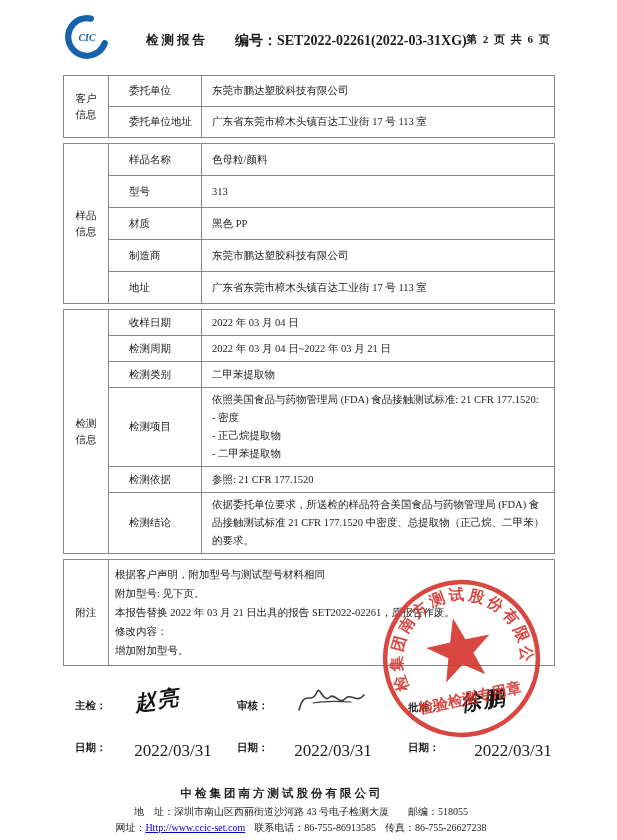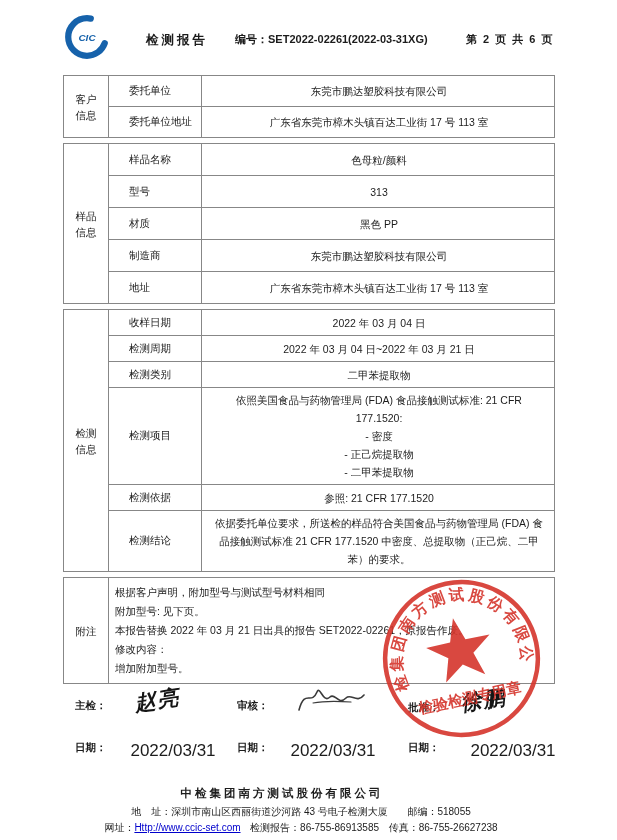--- a/index.html
+++ b/index.html
@@ -1,35 +1,35 @@
 <!DOCTYPE html>
 <html><head>
 <meta charset="utf-8">
 <style>
   html,body { margin:0; padding:0; background:#ffffff; }
   .page {
     position:relative; width:564px; height:840px; background:#ffffff;
-    font-family:Liberation Sans, sans-serif;
+    font-family:Liberation Serif, serif;
     color:#1c1c1c; font-size:10.5px; overflow:hidden;
   }
 
   
   .logo { position:absolute; left:63px; top:13px; width:48px; height:48px; }
   .doc-title { position:absolute; left:146px; top:32px; font-size:12.5px; font-weight:bold; letter-spacing:3px; }
-  .report-no { position:absolute; left:235px; top:32px; font-size:11px; font-weight:bold; }
+  .report-no { position:absolute; left:235px; top:32px; font-size:14px; font-weight:bold; }
   .page-info { position:absolute; left:466px; top:32px; font-size:11px; font-weight:bold; letter-spacing:1.5px; }
 
   
   .tables { position:absolute; left:63px; top:75px; width:492px; }
   table.sec { border-collapse:collapse; width:100%; table-layout:fixed; margin-bottom:5px; }
   table.sec td { border:1px solid #878787; vertical-align:middle; }
   col.c1 { width:45px; } col.c2 { width:93px; }
   td.g { text-align:center; white-space:pre-line; line-height:16px; }
   td.l { padding-left:20px; }
-  td.v { padding:3px 8px 3px 10px; line-height:18px; white-space:pre-line;text-align:center; }
+  td.v { padding:3px 8px 3px 10px; line-height:18px; white-space:pre-line; }
   tr.r31 { height:31px; } tr.r32 { height:32px; } tr.r26 { height:26px; }
   td.notes { padding:5px 8px 5px 6px; line-height:19px; white-space:pre-line; }
 
   
   .sig-label { position:absolute; font-weight:600; font-size:10.5px; }
   .sig-name { position:absolute; font-size:21px; font-weight:bold; color:#151515;
               transform:rotate(-9deg) skewX(-14deg); letter-spacing:2px; }
   .sig-svg { position:absolute; }
   .date-value { position:absolute; font-size:17px; width:90px; text-align:center; }
 
@@ -205,18 +205,18 @@
 
   <div class="footer-company">中检集团南方测试股份有限公司</div>
   <div class="footer-line f2">
     <span>地　址：</span><span>深圳市南山区西丽街道沙河路 43 号电子检测大厦</span>
     <span style="display:inline-block;width:14px;"></span>
     <span>邮编：</span><span>518055</span>
   </div>
   <div class="footer-line f3">
     <span>网址：</span><a class="site-link">Http://www.ccic-set.com</a>
     <span style="display:inline-block;width:4px;"></span>
-    <span>检测报告：</span><span>86-755-86913585</span>
+    <span>联系电话：</span><span>86-755-86913585</span>
     <span style="display:inline-block;width:4px;"></span>
     <span>传真：</span><span>86-755-26627238</span>
   </div>
 
 </div>
 
 </body></html>

